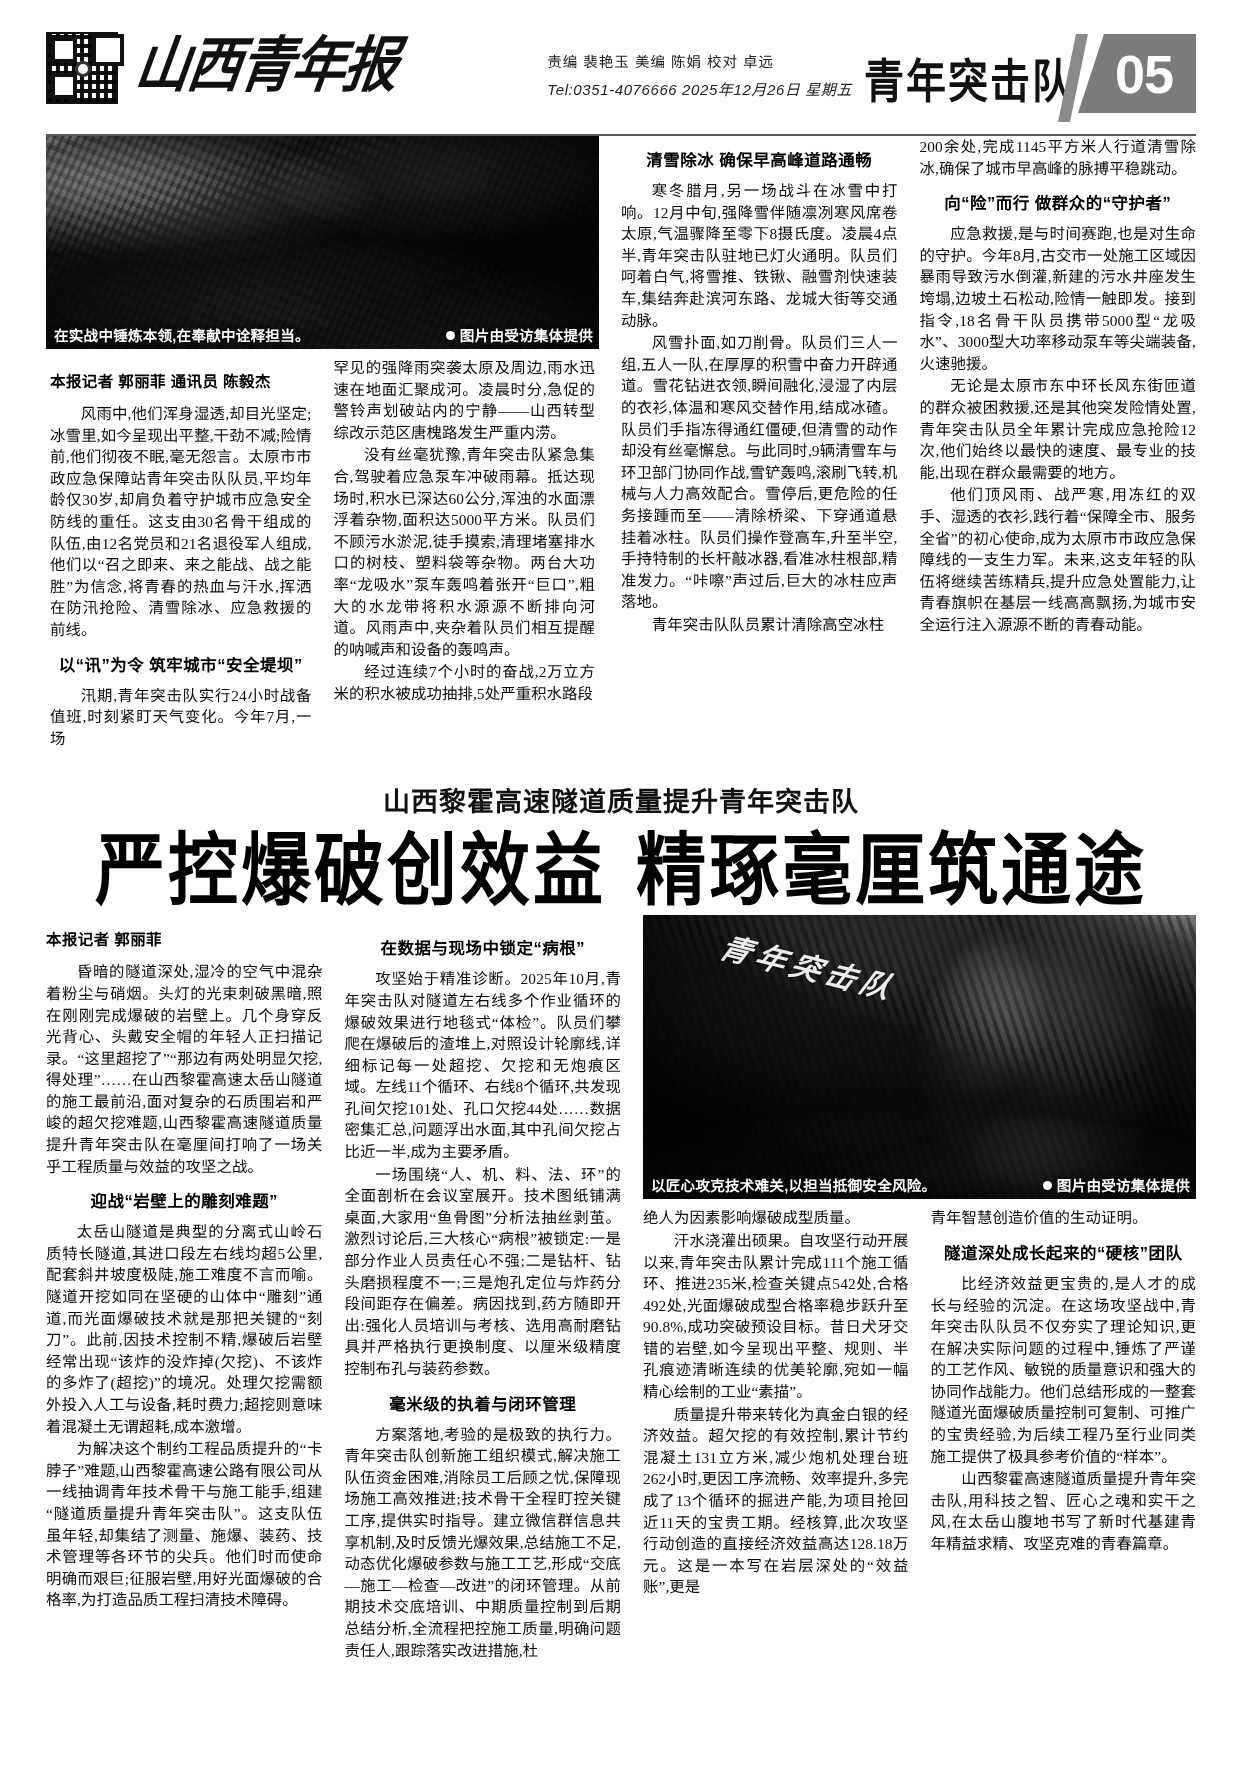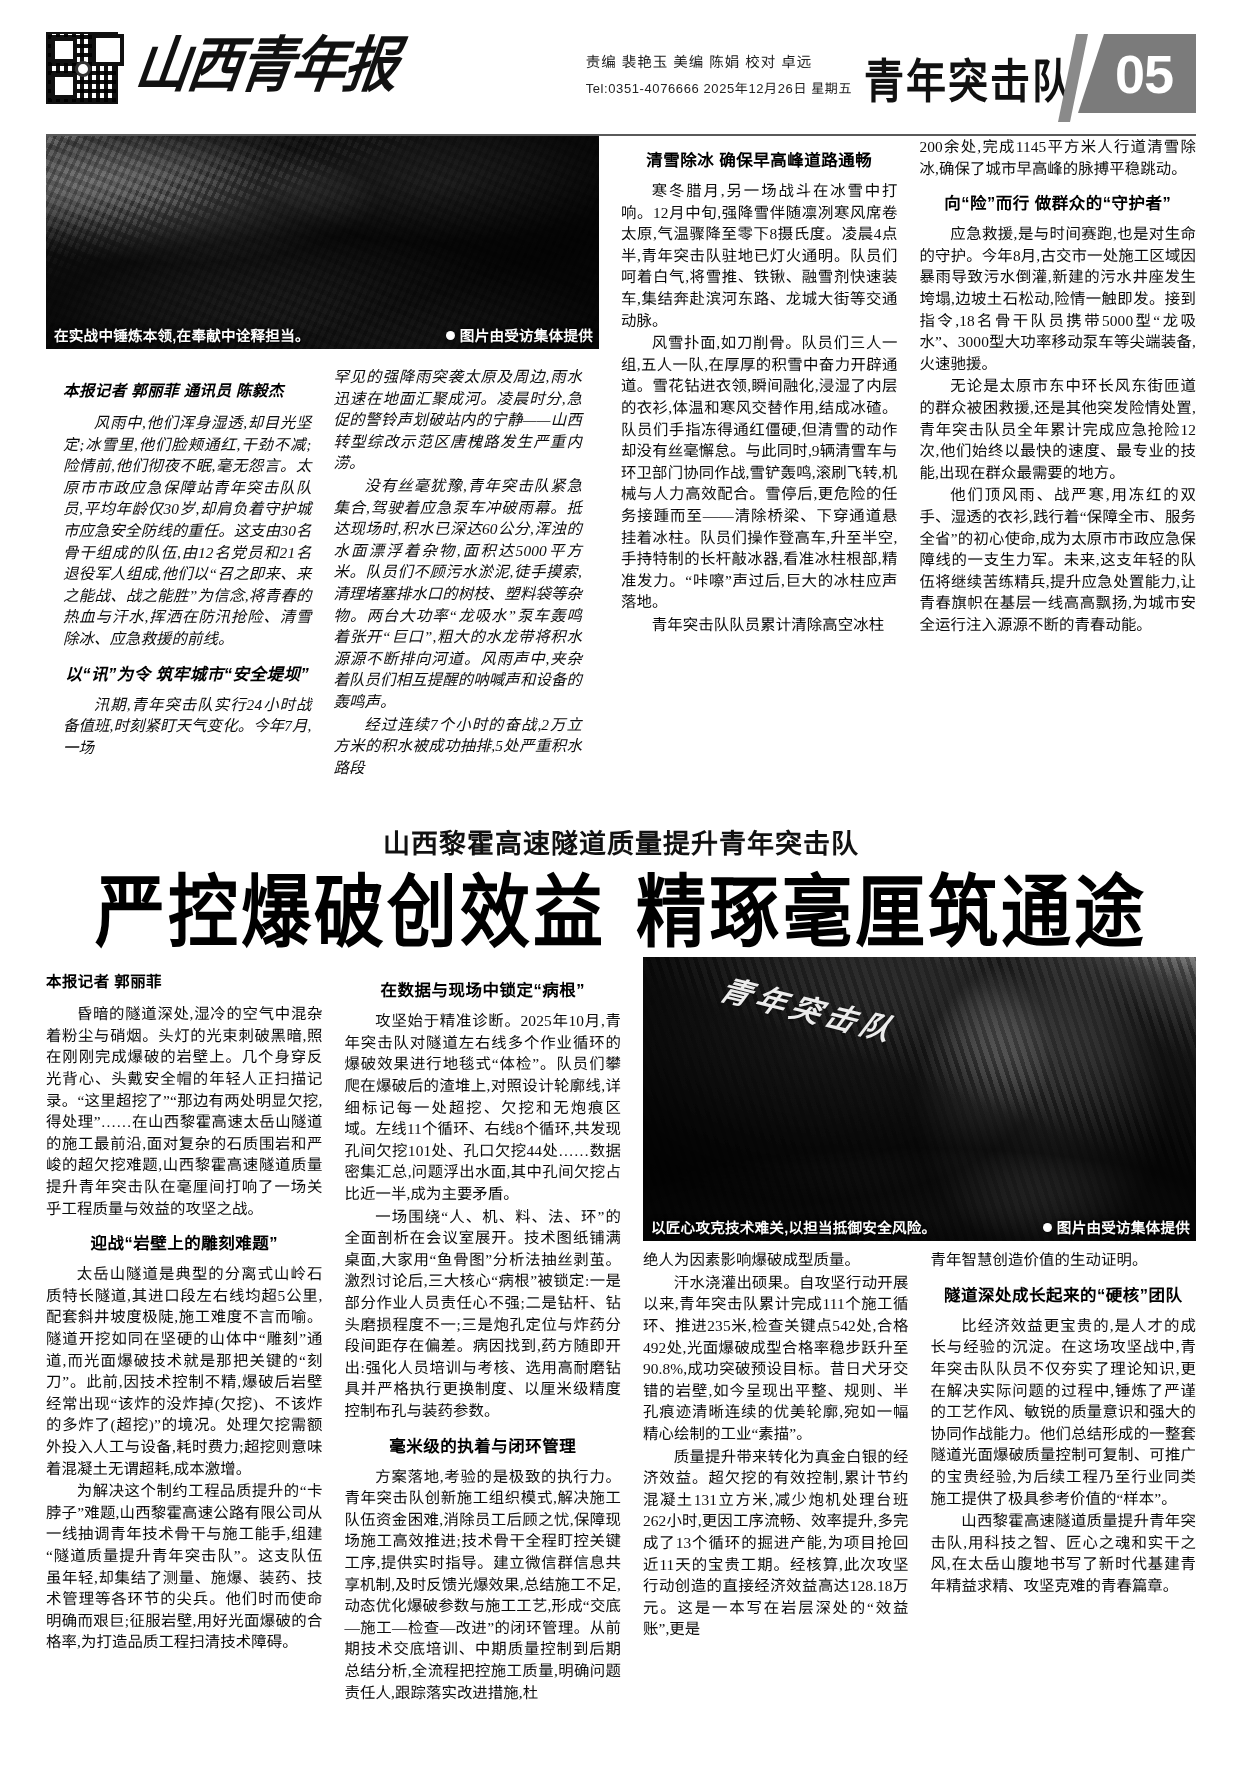--- a/index.html
+++ b/index.html
@@ -69,21 +69,21 @@
 
   .credits {
     text-align: left;
     font-family: "Liberation Sans", sans-serif;
     color: #222;
     margin-top: 24px;
     margin-right: 12px;
     white-space: nowrap;
   }
   .credits .line1 { font-size: 14.5px; letter-spacing: 1px; margin-bottom: 7px; }
-  .credits .line2 { font-size: 13px; letter-spacing: .6px; }
+  .credits .line2 { font-size: 15px; letter-spacing: .6px; font-style: italic; }
 
   .section-name {
     font-family: "Liberation Serif", "DejaVu Serif", serif;
     font-size: 40px; font-weight: 700;
     color: #111;
     letter-spacing: 2px;
     white-space: nowrap;
     margin-top: 28px;
     transform: scaleY(1.18);
     transform-origin: bottom center;
@@ -271,24 +271,24 @@
   <div class="cols">
 
     <div class="col" style="flex: 2 1 0;">
       <div class="photo p1">
         <div class="ph-img"></div>
         <div class="cap-bar">
           <span class="cap-text">在实战中锤炼本领,在奉献中诠释担当。</span>
           <span class="cap-credit"><span class="dot"></span><span>图片由受访集体提供</span></span>
         </div>
       </div>
-      <div class="cols" style="margin:17px; gap:22px;font-style:italic;">
+      <div class="cols" style="margin:4px; gap:22px;">
         <div class="col">
           <div class="byline">本报记者 郭丽菲 通讯员 陈毅杰</div>
-          <p class="body">风雨中,他们浑身湿透,却目光坚定;冰雪里,他们脸颊通红,干劲不减;险情前,他们彻夜不眠,毫无怨言。太原市市政应急保障站青年突击队队员,平均年龄仅30岁,却肩负着守护城市应急安全防线的重任。这支由30名骨干组成的队伍,由12名党员和21名退役军人组成,他们以“召之即来、来之能战、战之能胜”为信念,将青春的热血与汗水,挥洒在防汛抢险、清雪除冰、应急救援的前线。</p>
+          <p class="body">风雨中,他们浑身湿透,却目光坚定;冰雪里,如今呈现出平整,干劲不减;险情前,他们彻夜不眠,毫无怨言。太原市市政应急保障站青年突击队队员,平均年龄仅30岁,却肩负着守护城市应急安全防线的重任。这支由30名骨干组成的队伍,由12名党员和21名退役军人组成,他们以“召之即来、来之能战、战之能胜”为信念,将青春的热血与汗水,挥洒在防汛抢险、清雪除冰、应急救援的前线。</p>
           <h3 class="subhead">以“讯”为令 筑牢城市“安全堤坝”</h3>
           <p class="body">汛期,青年突击队实行24小时战备值班,时刻紧盯天气变化。今年7月,一场</p>
         </div>
         <div class="col">
           <p class="body" style="text-indent:0;">罕见的强降雨突袭太原及周边,雨水迅速在地面汇聚成河。凌晨时分,急促的警铃声划破站内的宁静——山西转型综改示范区唐槐路发生严重内涝。</p>
           <p class="body">没有丝毫犹豫,青年突击队紧急集合,驾驶着应急泵车冲破雨幕。抵达现场时,积水已深达60公分,浑浊的水面漂浮着杂物,面积达5000平方米。队员们不顾污水淤泥,徒手摸索,清理堵塞排水口的树枝、塑料袋等杂物。两台大功率“龙吸水”泵车轰鸣着张开“巨口”,粗大的水龙带将积水源源不断排向河道。风雨声中,夹杂着队员们相互提醒的呐喊声和设备的轰鸣声。</p>
           <p class="body">经过连续7个小时的奋战,2万立方米的积水被成功抽排,5处严重积水路段</p>
         </div>
       </div>
     </div>

